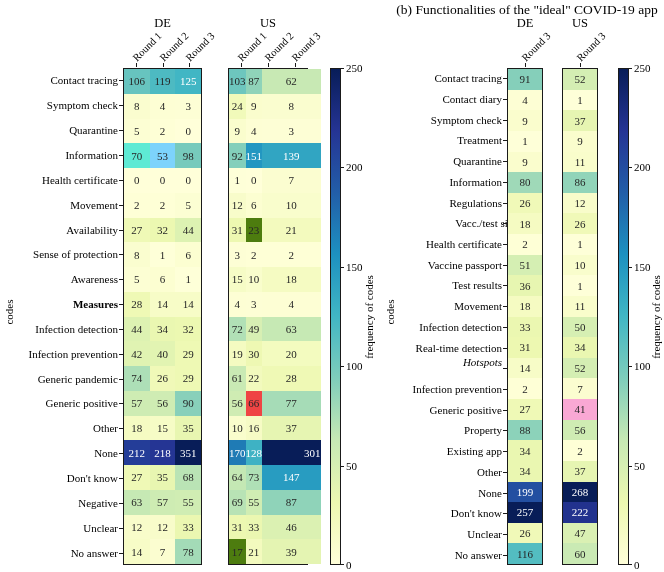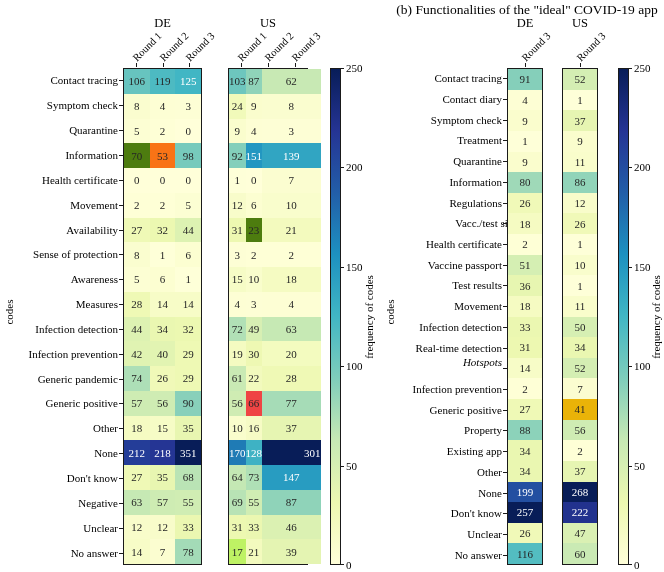--- a/index.html
+++ b/index.html
@@ -46,21 +46,21 @@
     <div class="row-label" style="right: 546px; top: 179.825px;">Health certificate</div>
     <div class="tick-h" style="left: 119px; top: 179.825px;"></div>
     <div class="row-label" style="right: 546px; top: 204.675px;">Movement</div>
     <div class="tick-h" style="left: 119px; top: 204.675px;"></div>
     <div class="row-label" style="right: 546px; top: 229.525px;">Availability</div>
     <div class="tick-h" style="left: 119px; top: 229.525px;"></div>
     <div class="row-label" style="right: 546px; top: 254.375px;">Sense of protection</div>
     <div class="tick-h" style="left: 119px; top: 254.375px;"></div>
     <div class="row-label" style="right: 546px; top: 279.225px;">Awareness</div>
     <div class="tick-h" style="left: 119px; top: 279.225px;"></div>
-    <div class="row-label" style="right: 546px; top: 304.075px;">Measures</div>
+    <div class="row-label" style="right: 546px; top: 304.075px; font-weight: bold;">Measures</div>
     <div class="tick-h" style="left: 119px; top: 304.075px;"></div>
     <div class="row-label" style="right: 546px; top: 328.925px;">Infection detection</div>
     <div class="tick-h" style="left: 119px; top: 328.925px;"></div>
     <div class="row-label" style="right: 546px; top: 353.775px;">Infection prevention</div>
     <div class="tick-h" style="left: 119px; top: 353.775px;"></div>
     <div class="row-label" style="right: 546px; top: 378.625px;">Generic pandemic</div>
     <div class="tick-h" style="left: 119px; top: 378.625px;"></div>
     <div class="row-label" style="right: 546px; top: 403.475px;">Generic positive</div>
     <div class="tick-h" style="left: 119px; top: 403.475px;"></div>
     <div class="row-label" style="right: 546px; top: 428.325px;">Other</div>
@@ -85,22 +85,22 @@
     <div class="block" style="left: 123px; top: 68px; width: 79px; height: 497px; grid-template-columns: repeat(3, 1fr); grid-template-rows: repeat(20, 1fr);">
       <div class="cell" style="background: rgb(103, 196, 191); color: rgb(38, 38, 38);">106</div>
       <div class="cell" style="background: rgb(77, 186, 194); color: rgb(38, 38, 38);">119</div>
       <div class="cell" style="background: rgb(65, 182, 196); color: rgb(255, 255, 255);">125</div>
       <div class="cell" style="background: rgb(250, 253, 207); color: rgb(38, 38, 38);">8</div>
       <div class="cell" style="background: rgb(253, 254, 212); color: rgb(38, 38, 38);">4</div>
       <div class="cell" style="background: rgb(253, 254, 213); color: rgb(38, 38, 38);">3</div>
       <div class="cell" style="background: rgb(252, 254, 211); color: rgb(38, 38, 38);">5</div>
       <div class="cell" style="background: rgb(254, 255, 214); color: rgb(38, 38, 38);">2</div>
       <div class="cell" style="background: rgb(255, 255, 217); color: rgb(38, 38, 38);">0</div>
-      <div class="cell" style="background: #4d7c0f; color: rgb(38, 38, 38);">70</div>
-      <div class="cell" style="background: #f97316; color: rgb(38, 38, 38);">53</div>
+      <div class="cell" style="background: #5eead4; color: rgb(38, 38, 38);">70</div>
+      <div class="cell" style="background: #7dd3fc; color: rgb(38, 38, 38);">53</div>
       <div class="cell" style="background: rgb(119, 202, 188); color: rgb(38, 38, 38);">98</div>
       <div class="cell" style="background: rgb(255, 255, 217); color: rgb(38, 38, 38);">0</div>
       <div class="cell" style="background: rgb(255, 255, 217); color: rgb(38, 38, 38);">0</div>
       <div class="cell" style="background: rgb(255, 255, 217); color: rgb(38, 38, 38);">0</div>
       <div class="cell" style="background: rgb(254, 255, 214); color: rgb(38, 38, 38);">2</div>
       <div class="cell" style="background: rgb(254, 255, 214); color: rgb(38, 38, 38);">2</div>
       <div class="cell" style="background: rgb(252, 254, 211); color: rgb(38, 38, 38);">5</div>
       <div class="cell" style="background: rgb(239, 249, 182); color: rgb(38, 38, 38);">27</div>
       <div class="cell" style="background: rgb(236, 248, 177); color: rgb(38, 38, 38);">32</div>
       <div class="cell" style="background: rgb(221, 242, 178); color: rgb(38, 38, 38);">44</div>
@@ -202,21 +202,21 @@
       <div class="cell" style="background: rgb(8, 29, 88); color: rgb(255, 255, 255); padding-left: 42px;">301</div>
       <div class="cell" style="background: rgb(196, 232, 180); color: rgb(38, 38, 38);">64</div>
       <div class="cell" style="background: rgb(175, 224, 182); color: rgb(38, 38, 38);">73</div>
       <div class="cell" style="background: rgb(40, 156, 193); color: rgb(255, 255, 255);">147</div>
       <div class="cell" style="background: rgb(184, 227, 181); color: rgb(38, 38, 38);">69</div>
       <div class="cell" style="background: rgb(208, 237, 179); color: rgb(38, 38, 38);">55</div>
       <div class="cell" style="background: rgb(143, 211, 185); color: rgb(38, 38, 38);">87</div>
       <div class="cell" style="background: rgb(237, 248, 177); color: rgb(38, 38, 38);">31</div>
       <div class="cell" style="background: rgb(235, 247, 177); color: rgb(38, 38, 38);">33</div>
       <div class="cell" style="background: rgb(219, 241, 178); color: rgb(38, 38, 38);">46</div>
-      <div class="cell" style="background: #bef264; color: rgb(38, 38, 38);">17</div>
+      <div class="cell" style="background: #4d7c0f; color: rgb(38, 38, 38);">17</div>
       <div class="cell" style="background: rgb(243, 250, 190); color: rgb(38, 38, 38);">21</div>
       <div class="cell" style="background: rgb(228, 244, 178); color: rgb(38, 38, 38);">39</div>
     </div>
     <div class="colorbar" style="left: 330px; top: 68px; width: 11px; height: 497px; background: linear-gradient(to top, rgb(255, 255, 217) 0%, rgb(237, 248, 177) 12.5%, rgb(199, 233, 180) 25%, rgb(127, 205, 187) 37.5%, rgb(65, 182, 196) 50%, rgb(29, 145, 192) 62.5%, rgb(34, 94, 168) 75%, rgb(37, 52, 148) 87.5%, rgb(8, 29, 88) 100%);"></div>
     <div class="cb-tick" style="left: 341px; top: 564px;"></div>
     <div class="cb-tick-label" style="left: 346px; top: 565px;">0</div>
     <div class="cb-tick" style="left: 341px; top: 465.6px;"></div>
     <div class="cb-tick-label" style="left: 346px; top: 465.6px;">50</div>
     <div class="cb-tick" style="left: 341px; top: 366.2px;"></div>
     <div class="cb-tick-label" style="left: 346px; top: 366.2px;">100</div>
@@ -316,21 +316,21 @@
       <div class="cell" style="background: rgb(248, 252, 202); color: rgb(38, 38, 38);">12</div>
       <div class="cell" style="background: rgb(240, 249, 184); color: rgb(38, 38, 38);">26</div>
       <div class="cell" style="background: rgb(254, 255, 216); color: rgb(38, 38, 38);">1</div>
       <div class="cell" style="background: rgb(249, 253, 204); color: rgb(38, 38, 38);">10</div>
       <div class="cell" style="background: rgb(254, 255, 216); color: rgb(38, 38, 38);">1</div>
       <div class="cell" style="background: rgb(249, 253, 203); color: rgb(38, 38, 38);">11</div>
       <div class="cell" style="background: rgb(214, 239, 179); color: rgb(38, 38, 38);">50</div>
       <div class="cell" style="background: rgb(234, 247, 177); color: rgb(38, 38, 38);">34</div>
       <div class="cell" style="background: rgb(212, 238, 179); color: rgb(38, 38, 38);">52</div>
       <div class="cell" style="background: rgb(251, 253, 208); color: rgb(38, 38, 38);">7</div>
-      <div class="cell" style="background: #eab308; color: rgb(38, 38, 38);">41</div>
+      <div class="cell" style="background: #f9a8d4; color: rgb(38, 38, 38);">41</div>
       <div class="cell" style="background: rgb(207, 236, 179); color: rgb(38, 38, 38);">56</div>
       <div class="cell" style="background: rgb(254, 255, 214); color: rgb(38, 38, 38);">2</div>
       <div class="cell" style="background: rgb(230, 245, 178); color: rgb(38, 38, 38);">37</div>
       <div class="cell" style="background: rgb(8, 29, 88); color: rgb(255, 255, 255);">268</div>
       <div class="cell" style="background: rgb(34, 50, 142); color: rgb(255, 255, 255);">222</div>
       <div class="cell" style="background: rgb(218, 240, 179); color: rgb(38, 38, 38);">47</div>
       <div class="cell" style="background: rgb(202, 234, 180); color: rgb(38, 38, 38);">60</div>
     </div>
     <div class="colorbar" style="left: 618px; top: 68px; width: 11px; height: 497px; background: linear-gradient(to top, rgb(255, 255, 217) 0%, rgb(237, 248, 177) 12.5%, rgb(199, 233, 180) 25%, rgb(127, 205, 187) 37.5%, rgb(65, 182, 196) 50%, rgb(29, 145, 192) 62.5%, rgb(34, 94, 168) 75%, rgb(37, 52, 148) 87.5%, rgb(8, 29, 88) 100%);"></div>
     <div class="cb-tick" style="left: 629px; top: 564px;"></div>

